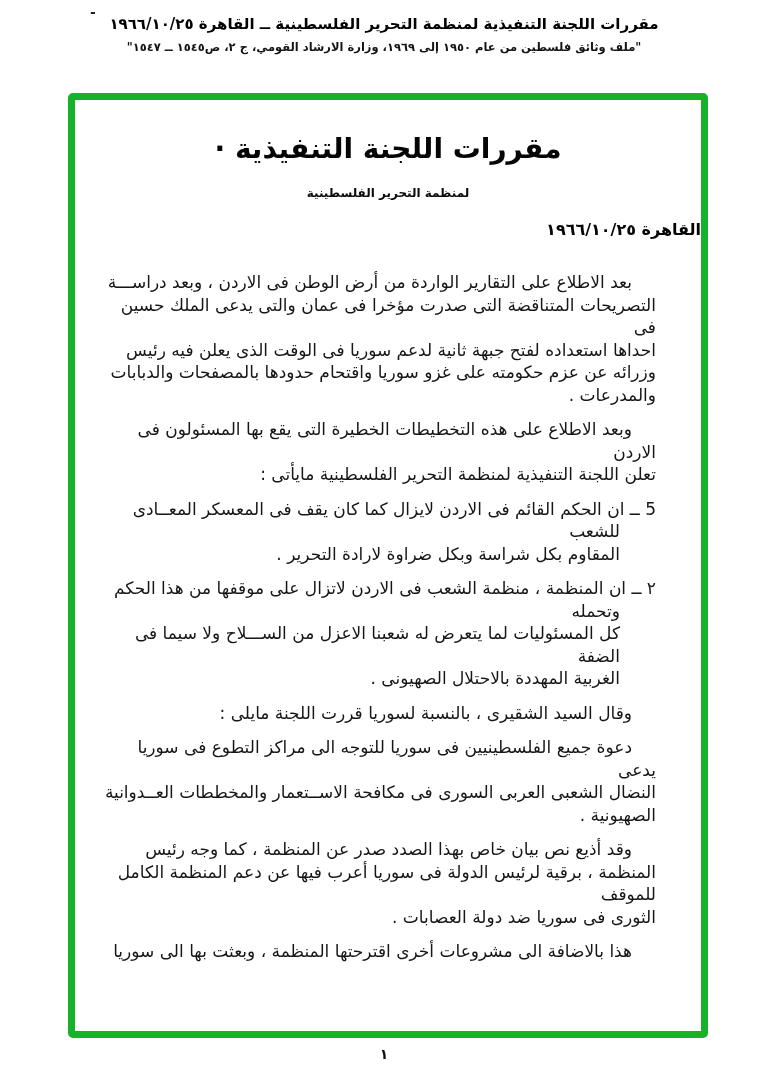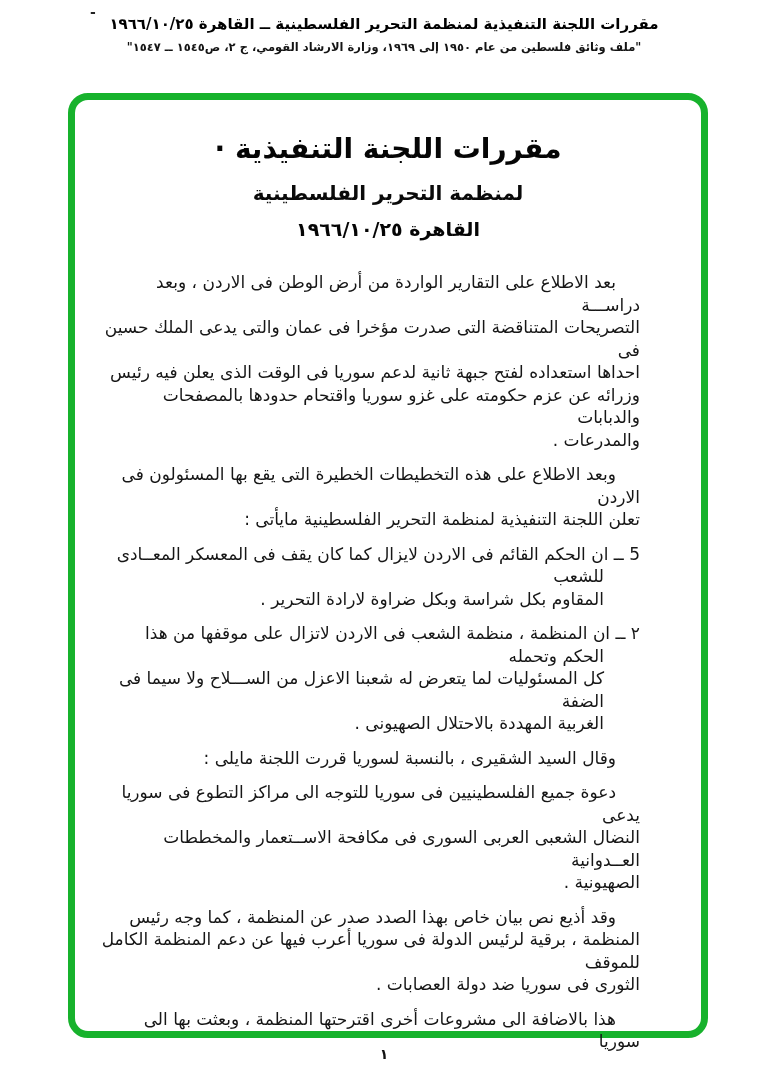--- a/index.html
+++ b/index.html
@@ -46,57 +46,56 @@
     font-weight: bold;
     color: #141414;
   }
   .frame {
     position: absolute;
     left: 68px;
     top: 93px;
     width: 626px;
     height: 931px;
     border: 7px solid #17b22c;
-    border-radius: 20px;
+    border-radius: 5px;
     background: #ffffff;
   }
   .doc-title {
     margin-top: 30px;
     text-align: center;
     font-size: 28px;
     line-height: 38px;
     font-weight: bold;
     color: #050505;
   }
   .doc-subtitle {
     margin-top: 14px;
     text-align: center;
-    font-size: 20px;
+    font-size: 12px;
     line-height: 22px;
     font-weight: bold;
     color: #0a0a0a;
   }
   .doc-date {
     margin-top: 13px;
-    text-align: center;
-    font-size: 19px;
+    font-size: 16px;
     line-height: 25px;
     font-weight: bold;
     color: #050505;
   }
   .doc-body {
     margin-top: 29px;
     padding: 0 45px 0 25px;
     font-size: 17px;
     line-height: 22.5px;
     text-align: right;
     color: #161616;
   }
   .doc-body p {
-    margin: 12px 16px 0 0;
+    margin: 12px 0 0 0;
     white-space: pre-line;
   }
   .doc-body p.first { margin-top: 0; }
   .doc-body p.indent { text-indent: 24px; }
   .doc-body p.hanging {
     padding-right: 36px;
     text-indent: -36px;
   }
   .page-number {
     position: absolute;

